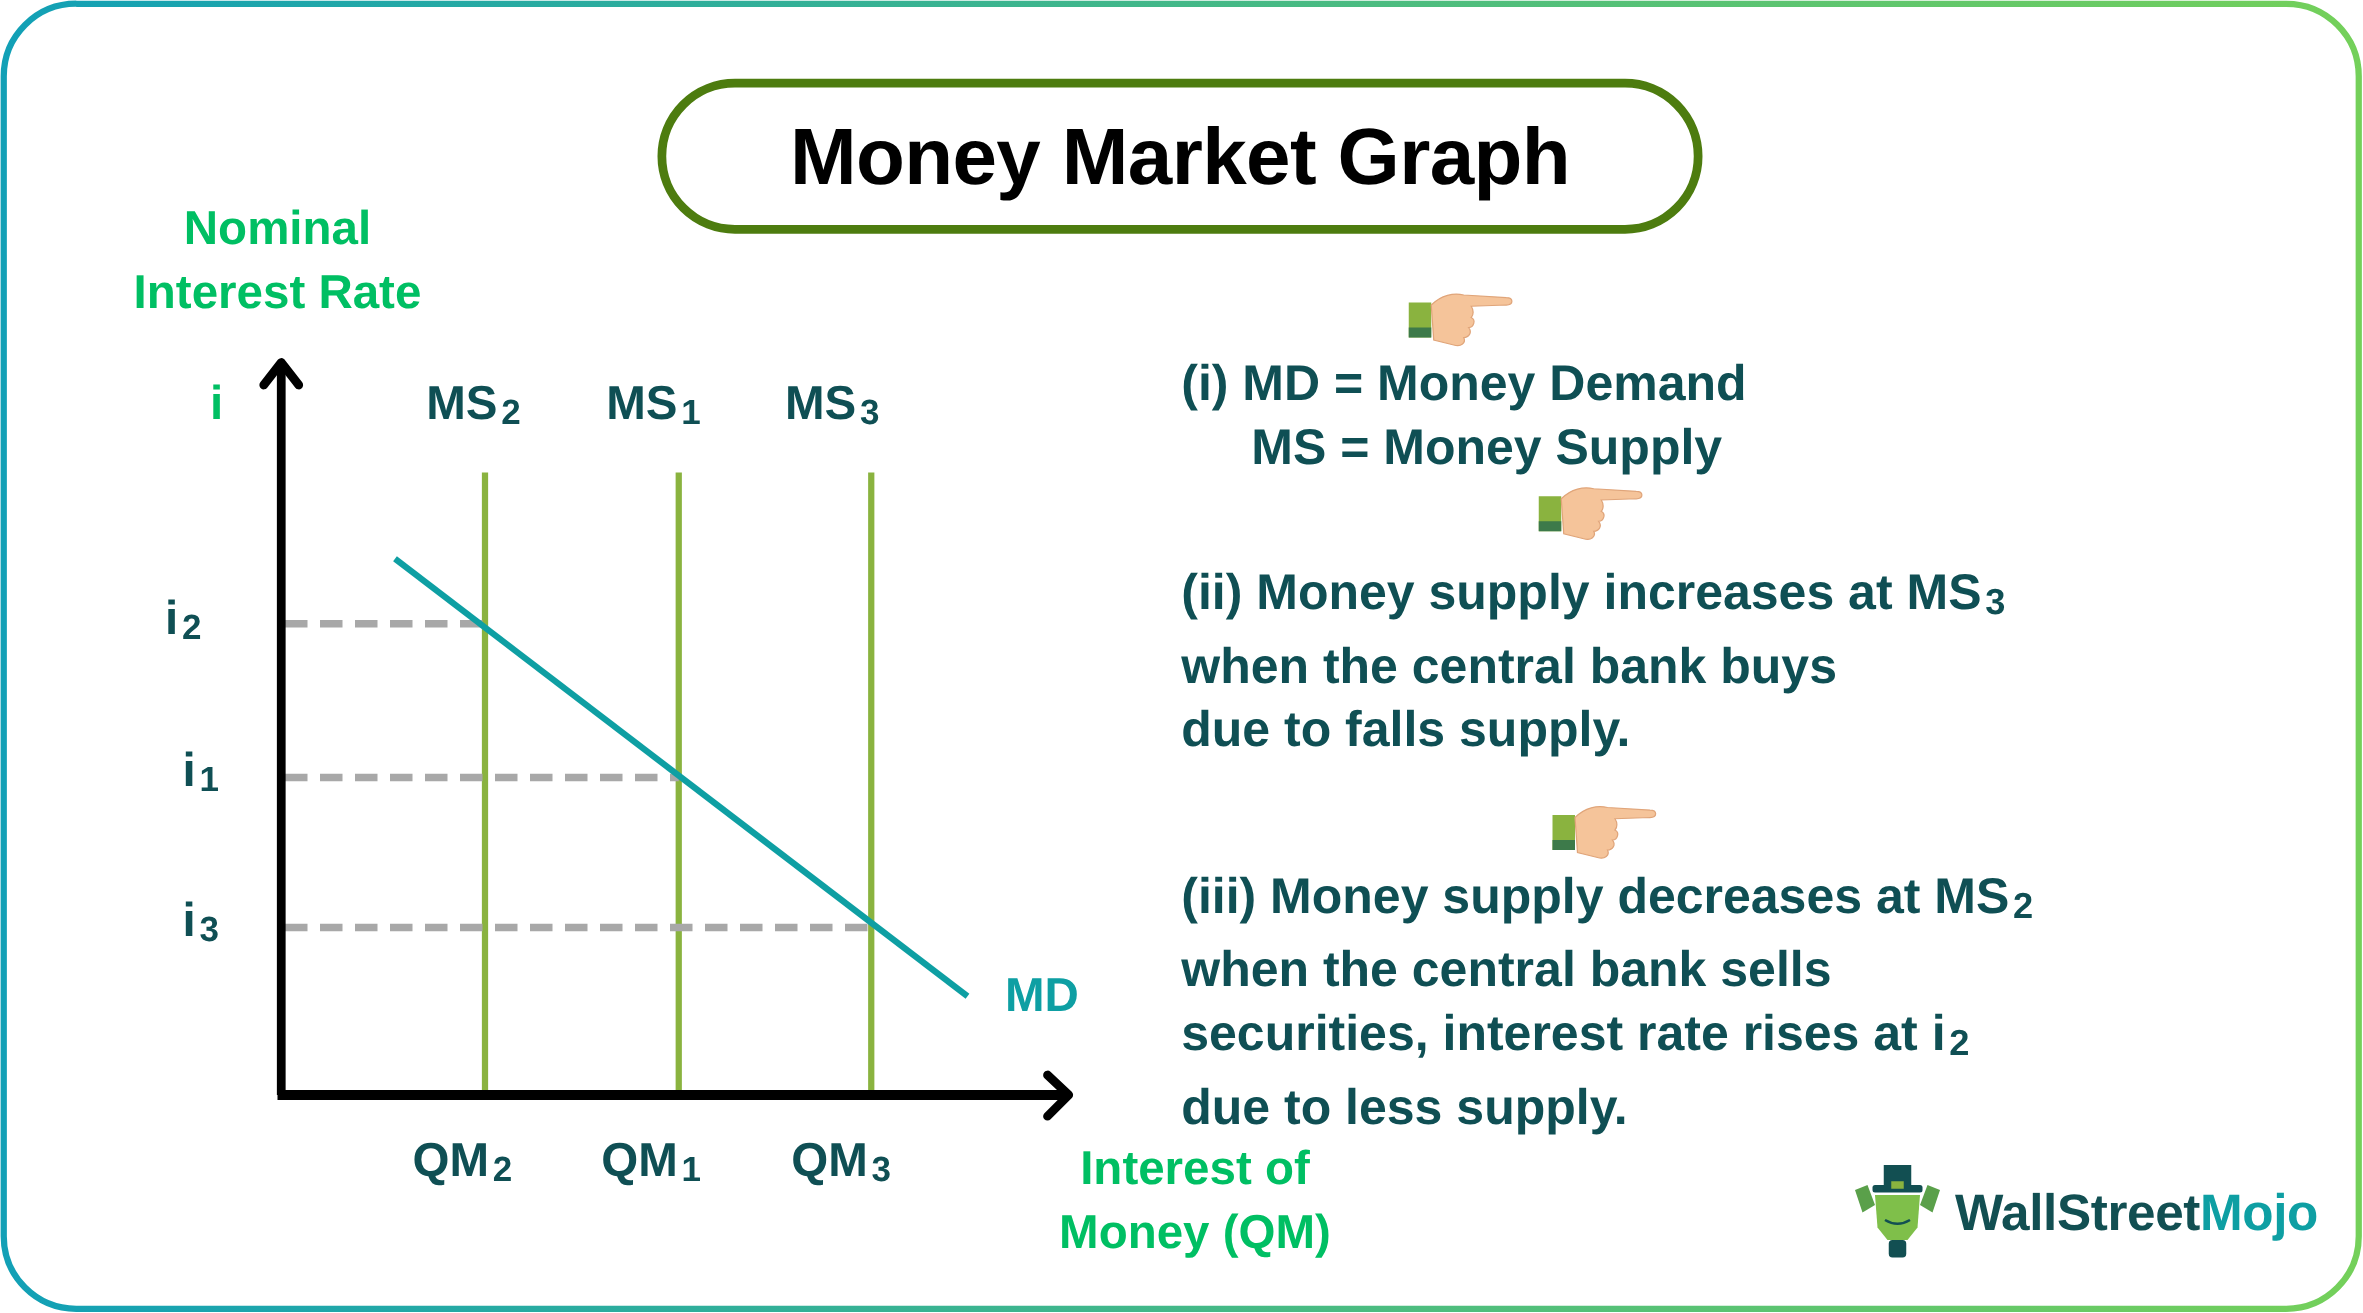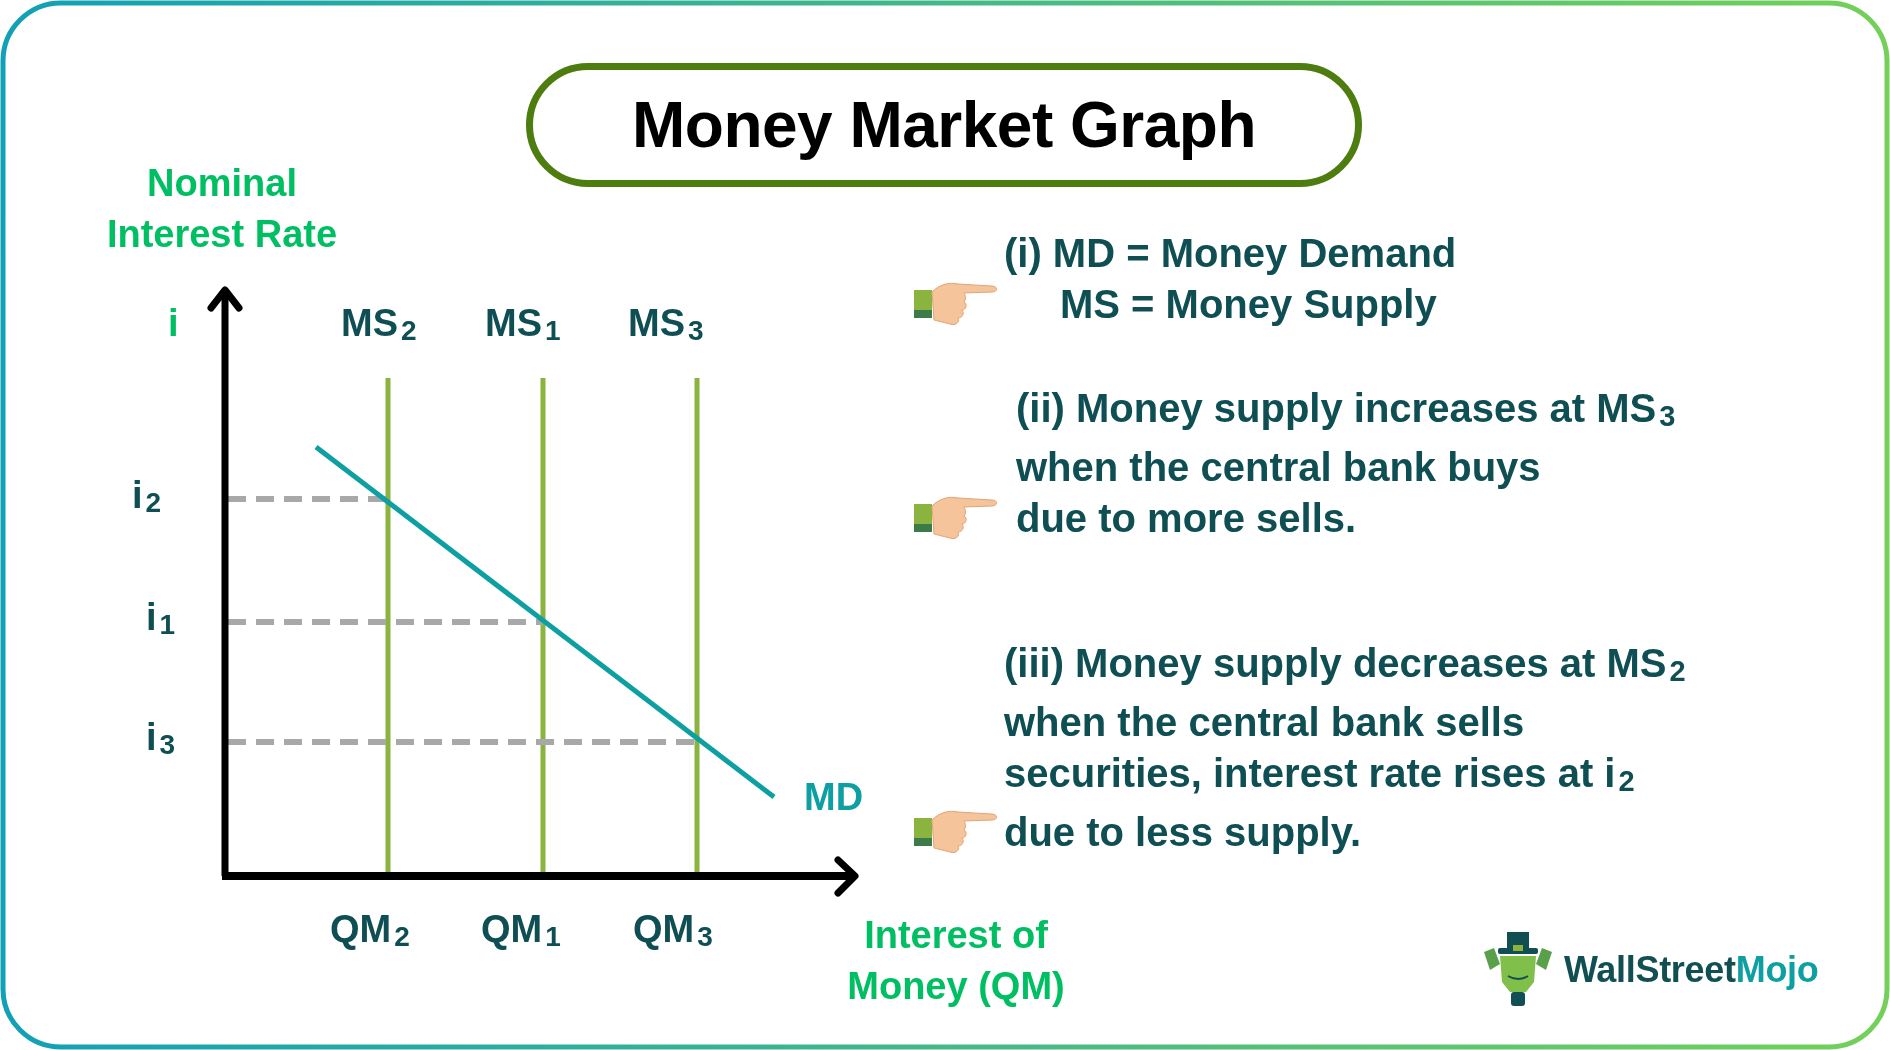--- a/index.html
+++ b/index.html
@@ -8,27 +8,27 @@
   .frame { position: absolute; left: 0; top: 0; width: 1890px; height: 1050px; }
   .abs { position: absolute; }
   .title-pill { position: absolute; left: 526px; top: 63px; width: 836px; height: 124px;
                 border: 7px solid #4d7c0f; border-radius: 62px; box-sizing: border-box;
                 display: flex; align-items: center; justify-content: center; background: #fff; }
   .title-text { font-weight: 700; font-size: 64px; color: #000; letter-spacing: -0.5px; }
   .green-label { color: #00bf63; font-weight: 700; font-size: 38px; text-align: center; line-height: 51px; }
   .dark-label { color: #0f4f54; font-weight: 700; font-size: 38px; white-space: nowrap; }
   .dark-label sub { font-size: 28px; vertical-align: -4px; margin-left: 3px; }
   .md-label { color: #0e9fa3; font-weight: 700; font-size: 38px; }
-  .bullet { position: absolute; left: 912px; display: flex; align-items: flex-end; }
+  .bullet { position: absolute; left: 945px; display: flex; align-items: center; flex-direction: column; }
   .bullet-text { color: #0f4f54; font-weight: 700; font-size: 40px; line-height: 51px; white-space: nowrap; }
   .bullet-text sub { font-size: 29px; vertical-align: -4px; margin-left: 3px; }
   .hand { width: 86px; height: 56px; margin-right: 6px; flex: none; margin-top: -2px; }
   .indent { padding-left: 56px; }
   .logo { position: absolute; left: 1480px; top: 930px; display: flex; align-items: center; }
-  .logo-text { font-weight: 700; font-size: 36px; letter-spacing: -0.3px; margin-left: 8px; }
+  .logo-text { font-weight: 700; font-size: 41px; letter-spacing: -0.3px; margin-left: 8px; }
 </style>
 </head>
 <body>
 
 <svg class="frame" width="1890" height="1050" viewBox="0 0 1890 1050">
   <defs>
     <linearGradient id="bord" x1="0" y1="0" x2="1" y2="0">
       <stop offset="0" stop-color="#12a0b6"></stop>
       <stop offset="1" stop-color="#74d05a"></stop>
     </linearGradient>
@@ -98,21 +98,21 @@
 
 <div class="bullet" style="top:383px;gap:12px;">
   <svg class="hand" viewBox="0 0 86 56">
     <rect x="2" y="16" width="18" height="28" fill="#8ab33f"></rect>
     <rect x="2" y="36" width="18" height="8" fill="#3d7a4a"></rect>
     <path d="M20 18 C28 10 38 8 46 10 L80 12 C86 12 86 18 80 18 L52 19 C54 22 54 26 52 28 C56 30 54 36 50 36 C53 40 50 44 46 44 C48 48 44 52 38 50 L22 46 Z" fill="#f5c49a" stroke="#e0a57a" stroke-width="1"></path>
   </svg>
   <div class="bullet-text">
     <div><span>(ii) Money supply increases at </span><span>MS</span><sub>3</sub></div>
     <div>when the central bank buys</div>
-    <div>due to more sells.</div>
+    <div>due to falls supply.</div>
   </div>
 </div>
 
 <div class="bullet" style="top:638px;">
   <svg class="hand" viewBox="0 0 86 56">
     <rect x="2" y="16" width="18" height="28" fill="#8ab33f"></rect>
     <rect x="2" y="36" width="18" height="8" fill="#3d7a4a"></rect>
     <path d="M20 18 C28 10 38 8 46 10 L80 12 C86 12 86 18 80 18 L52 19 C54 22 54 26 52 28 C56 30 54 36 50 36 C53 40 50 44 46 44 C48 48 44 52 38 50 L22 46 Z" fill="#f5c49a" stroke="#e0a57a" stroke-width="1"></path>
   </svg>
   <div class="bullet-text">

